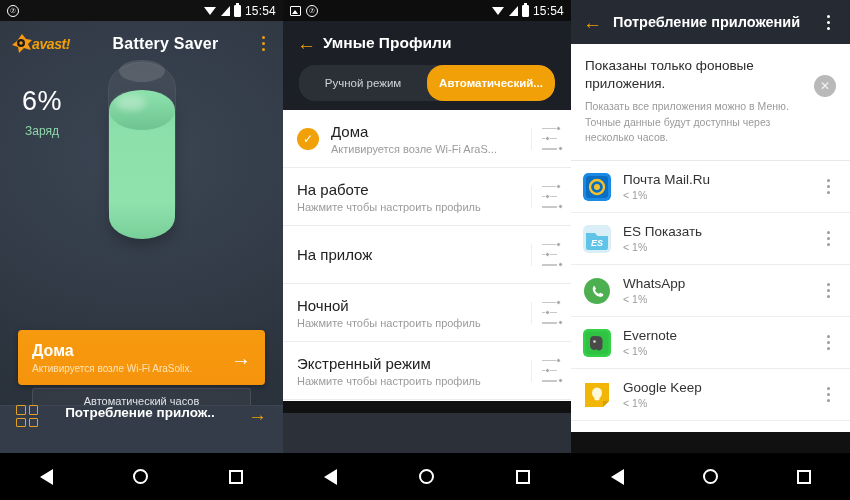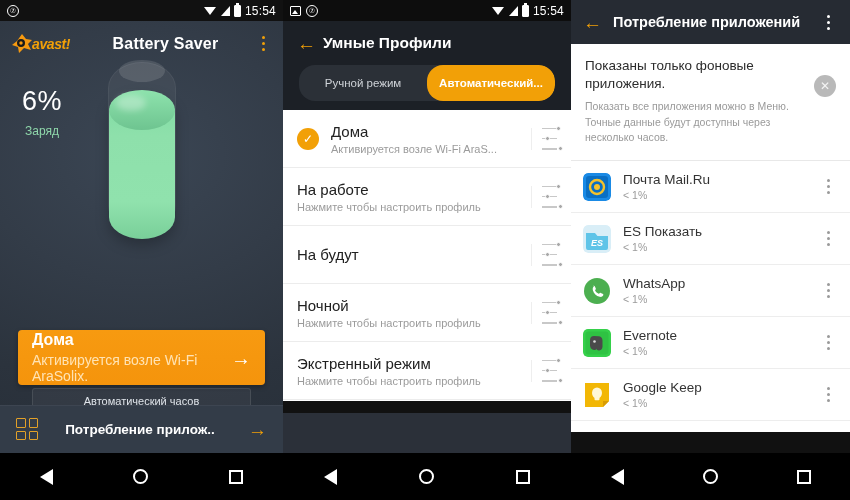--- a/index.html
+++ b/index.html
@@ -114,34 +114,34 @@
 
   
   .prof-card{
     position:absolute; left:18px; right:18px; top:309px; height:55px;
     background:linear-gradient(180deg,#f79a10,#f5940c);
     border-radius:4px; display:flex; align-items:center; padding:0 14px;
     box-shadow:0 2px 5px rgba(0,0,0,.3);
   }
   .prof-card .txt{flex:1;}
   .prof-card .t1{ color:#fff;font-size:16px;font-weight:bold; }
-  .prof-card .t2{ color:#ffe3b4;font-size:14px;margin-top:3px; }
+  .prof-card .t2{ color:#ffe3b4;font-size:10px;margin-top:3px; }
   .arrow-r{ color:#fff; font-size:20px; line-height:1; }
   .auto-btn{
     position:absolute;left:32px;right:32px;top:367px;height:26px;
     background:rgba(255,255,255,0.045);
     border:1px solid rgba(255,255,255,0.10);
     border-radius:3px;
     display:flex;align-items:center;justify-content:center;
     color:#dfe4ea;font-size:11px;
   }
   .p1-bottombar{
     position:absolute;left:0;right:0;bottom:47px;height:48px;
     background:#333c48;
-    display:flex;align-items:center;padding:0 16px;
+    display:flex;align-items:flex-start;padding:0 16px;
     box-shadow:inset 0 1px 0 rgba(255,255,255,0.05);
     gap:20px;
   }
   .grid-ic{ width:22px;height:22px;display:grid;grid-template-columns:1fr 1fr;grid-template-rows:1fr 1fr;gap:3px; }
   .grid-ic i{ border:1.6px solid #e3a128; border-radius:1px; display:block; }
   .p1-bottombar .bl{ flex:1;text-align:center;color:#fff;font-size:13.5px;font-weight:bold; margin-left:-6px;}
   .p1-bottombar .ar{ color:#f2a007;font-size:19px;line-height:1; }
 
   
   .p2 .statusbar, .p3 .statusbar { background:#0d0d0d; }
@@ -347,21 +347,21 @@
             <i class="sl">
               <i style="left:3px"></i>
             </i>
             <i class="sl">
               <i style="left:16px"></i>
             </i>
         </span>
       </div>
       <div class="prow">
         <span class="ptxt">
-          <span class="pt1" style="display:block">На будут</span>
+          <span class="pt1" style="display:block">На прилож</span>
         </span>
         <span class="sliders">
           <i class="sl">
               <i style="left:14px"></i>
             </i>
             <i class="sl">
               <i style="left:3px"></i>
             </i>
             <i class="sl">
               <i style="left:16px"></i>

